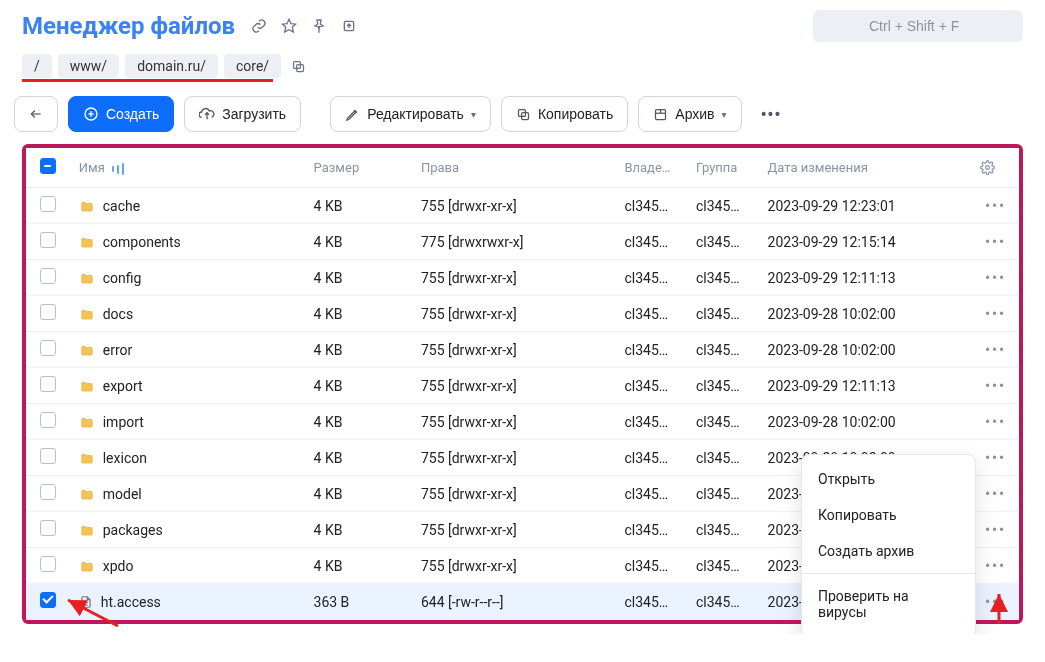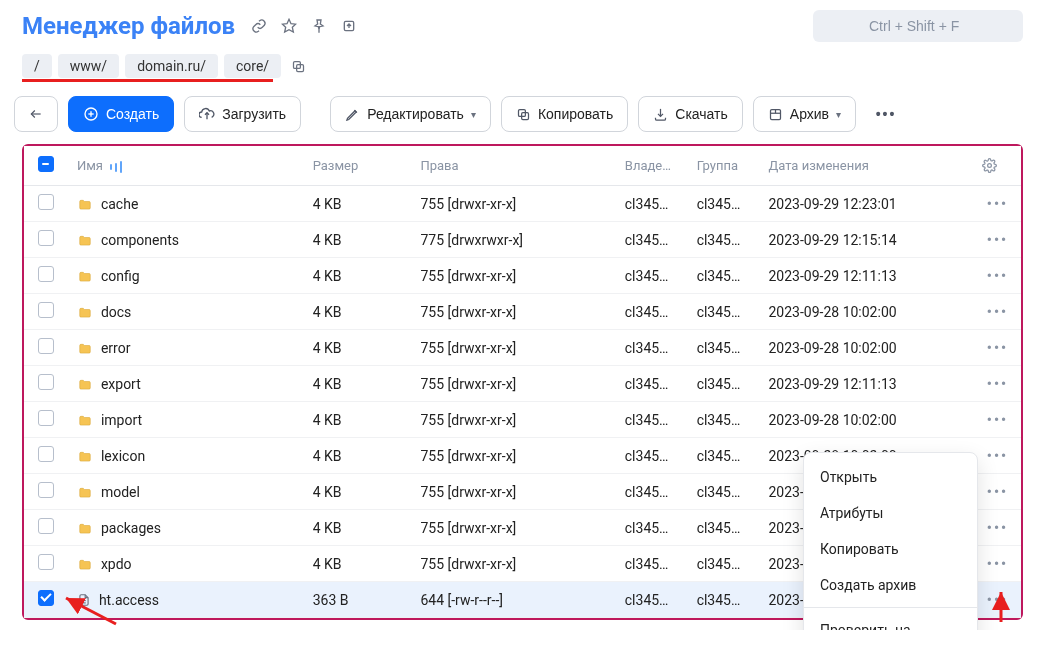--- a/index.html
+++ b/index.html
@@ -25,21 +25,21 @@
   
   .toolbar { display: flex; align-items: center; padding: 10px 22px 10px 14px; gap: 10px; }
   .btn { height: 36px; border: 1px solid #d1d5db; border-radius: 8px; background: #fff; display: inline-flex; align-items: center; justify-content: center; padding: 0 14px; font-size: 14px; color: #222; cursor: pointer; gap: 7px; }
   .btn-primary { background: #0d6efd; border-color: #0d6efd; color: #fff; }
   .btn-back { width: 44px; padding: 0; }
   .tb-divider { width: 1px; height: 36px; background: transparent; margin: 0 4px; }
   .btn-more { width: 40px; padding: 0; border: 1px solid transparent; }
   .chev-down { font-size: 10px; color: #6b7280; }
 
   
-  .table-wrap { margin: 2px 22px 10px 22px; border: 2px solid #be185d; border-radius: 6px; overflow: visible; position: relative; }
+  .table-wrap { margin: 2px 22px 10px 22px; border: 4px solid #be185d; border-radius: 6px; overflow: visible; position: relative; }
   table { width: 100%; border-collapse: collapse; }
   thead th { text-align: left; font-weight: 400; font-size: 13px; color: #8a94a4; padding: 10px 8px; border-bottom: 1px solid #e5e7eb; background: #fff; }
   tbody td { padding: 8px 8px; font-size: 14px; color: #222; border-bottom: 1px solid #f0f1f3; white-space: nowrap; }
   tbody tr.selected { background: #eaf2fd; }
   .col-chk { width: 40px; text-align: center; }
   .col-name { width: 210px; }
   .col-size { width: 96px; }
   .col-perm { width: 182px; }
   .col-owner { width: 64px; }
   .col-group { width: 64px; }
@@ -163,28 +163,20 @@
   </button>
   <button class="btn">
     <svg width="15" height="15" viewBox="0 0 24 24" fill="none" stroke="#505766" stroke-width="2">
         <rect x="9" y="9" width="11" height="11" rx="2"></rect>
         <rect x="4" y="4" width="11" height="11" rx="2"></rect>
       </svg>
     <span>Копировать</span>
   </button>
   <button class="btn">
     <svg width="15" height="15" viewBox="0 0 24 24" fill="none" stroke="#505766" stroke-width="2">
-        <path d="M4 17v2a2 2 0 0 0 2 2h12a2 2 0 0 0 2-2v-2"></path>
-        <polyline points="8 11 12 15 16 11"></polyline>
-        <line x1="12" y1="3" x2="12" y2="15"></line>
-      </svg>
-    <span>Скачать</span>
-  </button>
-  <button class="btn">
-    <svg width="15" height="15" viewBox="0 0 24 24" fill="none" stroke="#505766" stroke-width="2">
         <rect x="4" y="4" width="16" height="16" rx="2"></rect>
         <line x1="4" y1="10" x2="20" y2="10"></line>
         <line x1="12" y1="4" x2="12" y2="10"></line>
       </svg>
     <span>Архив</span>
     <span class="chev-down">▾</span>
   </button>
   <button class="btn btn-more">
     <span style="color:#505766;letter-spacing:2px;font-weight:700;">•••</span>
   </button>
@@ -446,21 +438,20 @@
           <td class="col-owner">cl345…</td>
           <td class="col-group">cl345…</td>
           <td class="col-date">2023-09-28 10:01:46</td>
           <td class="col-act dots-cell">•••</td>
         </tr>
       </tbody>
   </table>
 
   <div class="ctx-menu">
     <div class="ctx-item">Открыть</div>
-    <div class="ctx-item">Атрибуты</div>
     <div class="ctx-item">Копировать</div>
     <div class="ctx-item">Создать архив</div>
     <div class="ctx-div"></div>
     <div class="ctx-item">Проверить на вирусы</div>
 
   </div>
 
   <div class="arrow" style="top:342px; right:70px;">
     <svg width="46" height="16">
         <defs>

